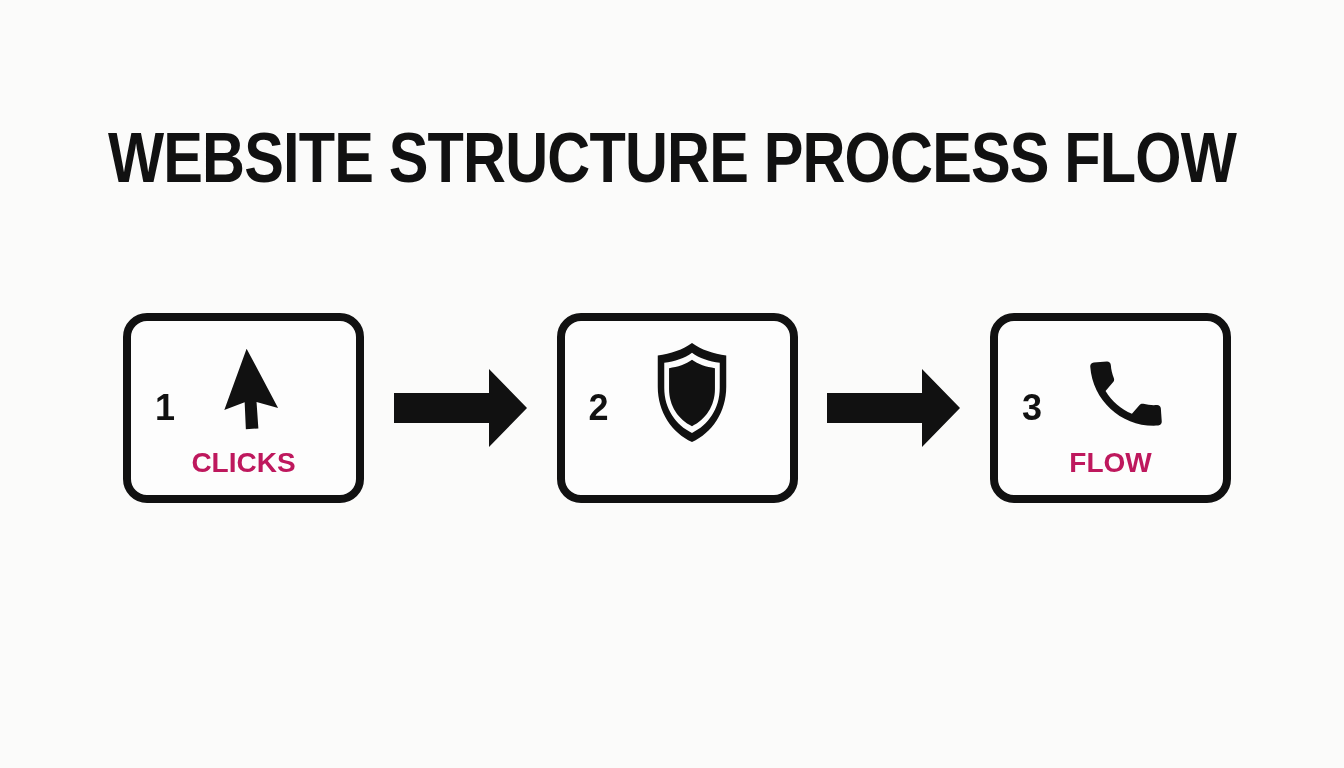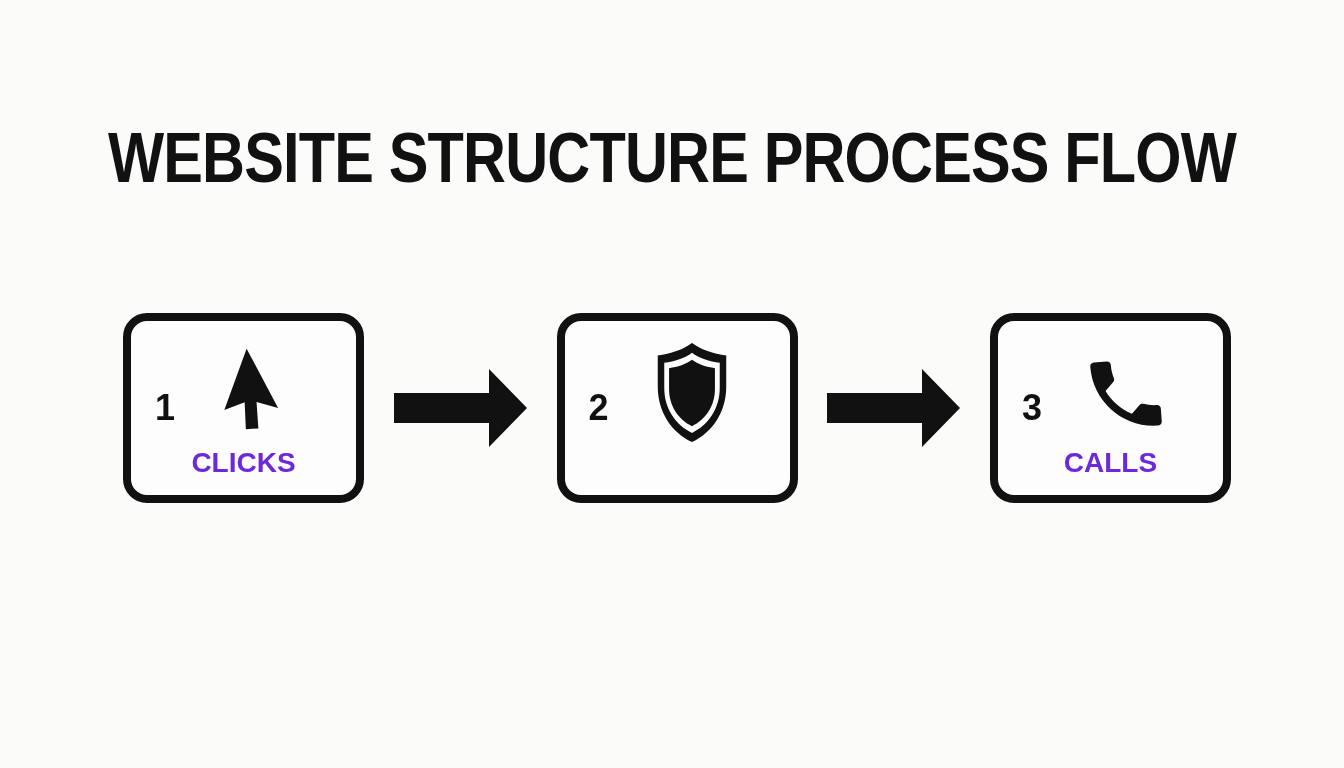--- a/index.html
+++ b/index.html
@@ -71,21 +71,21 @@
   }
   .step-label {
     position: absolute;
     bottom: 16px;
     left: 0;
     width: 100%;
     text-align: center;
     font-size: 28px;
     font-weight: bold;
     letter-spacing: 0px;
-    color: #6d28d9;
+    color: #be185d;
   }
   .arrow-wrap {
     flex: 1;
     display: flex;
     align-items: center;
     justify-content: center;
     height: 190px;
   }
   .arrow-wrap svg {
     display: block;
@@ -131,16 +131,16 @@
     </svg>
   </div>
 
   <div class="step-box">
     <span class="step-number">3</span>
     <span class="icon-area">
       <svg width="90" height="96" viewBox="0 0 24 24" aria-hidden="true">
         <path fill="#111111" transform="rotate(-4 12 12)" d="M6.62 10.79c1.44 2.83 3.76 5.14 6.59 6.59l2.2-2.2c.27-.27.67-.36 1.02-.24 1.12.37 2.33.57 3.57.57.55 0 1 .45 1 1V20c0 .55-.45 1-1 1-9.39 0-17-7.61-17-17 0-.55.45-1 1-1h3.5c.55 0 1 .45 1 1 0 1.25.2 2.45.57 3.57.11.35.03.74-.25 1.02l-2.2 2.2z"></path>
       </svg>
     </span>
-    <span class="step-label">CALLS</span>
+    <span class="step-label">FLOW</span>
   </div>
 
 </div>
 
 </body></html>

